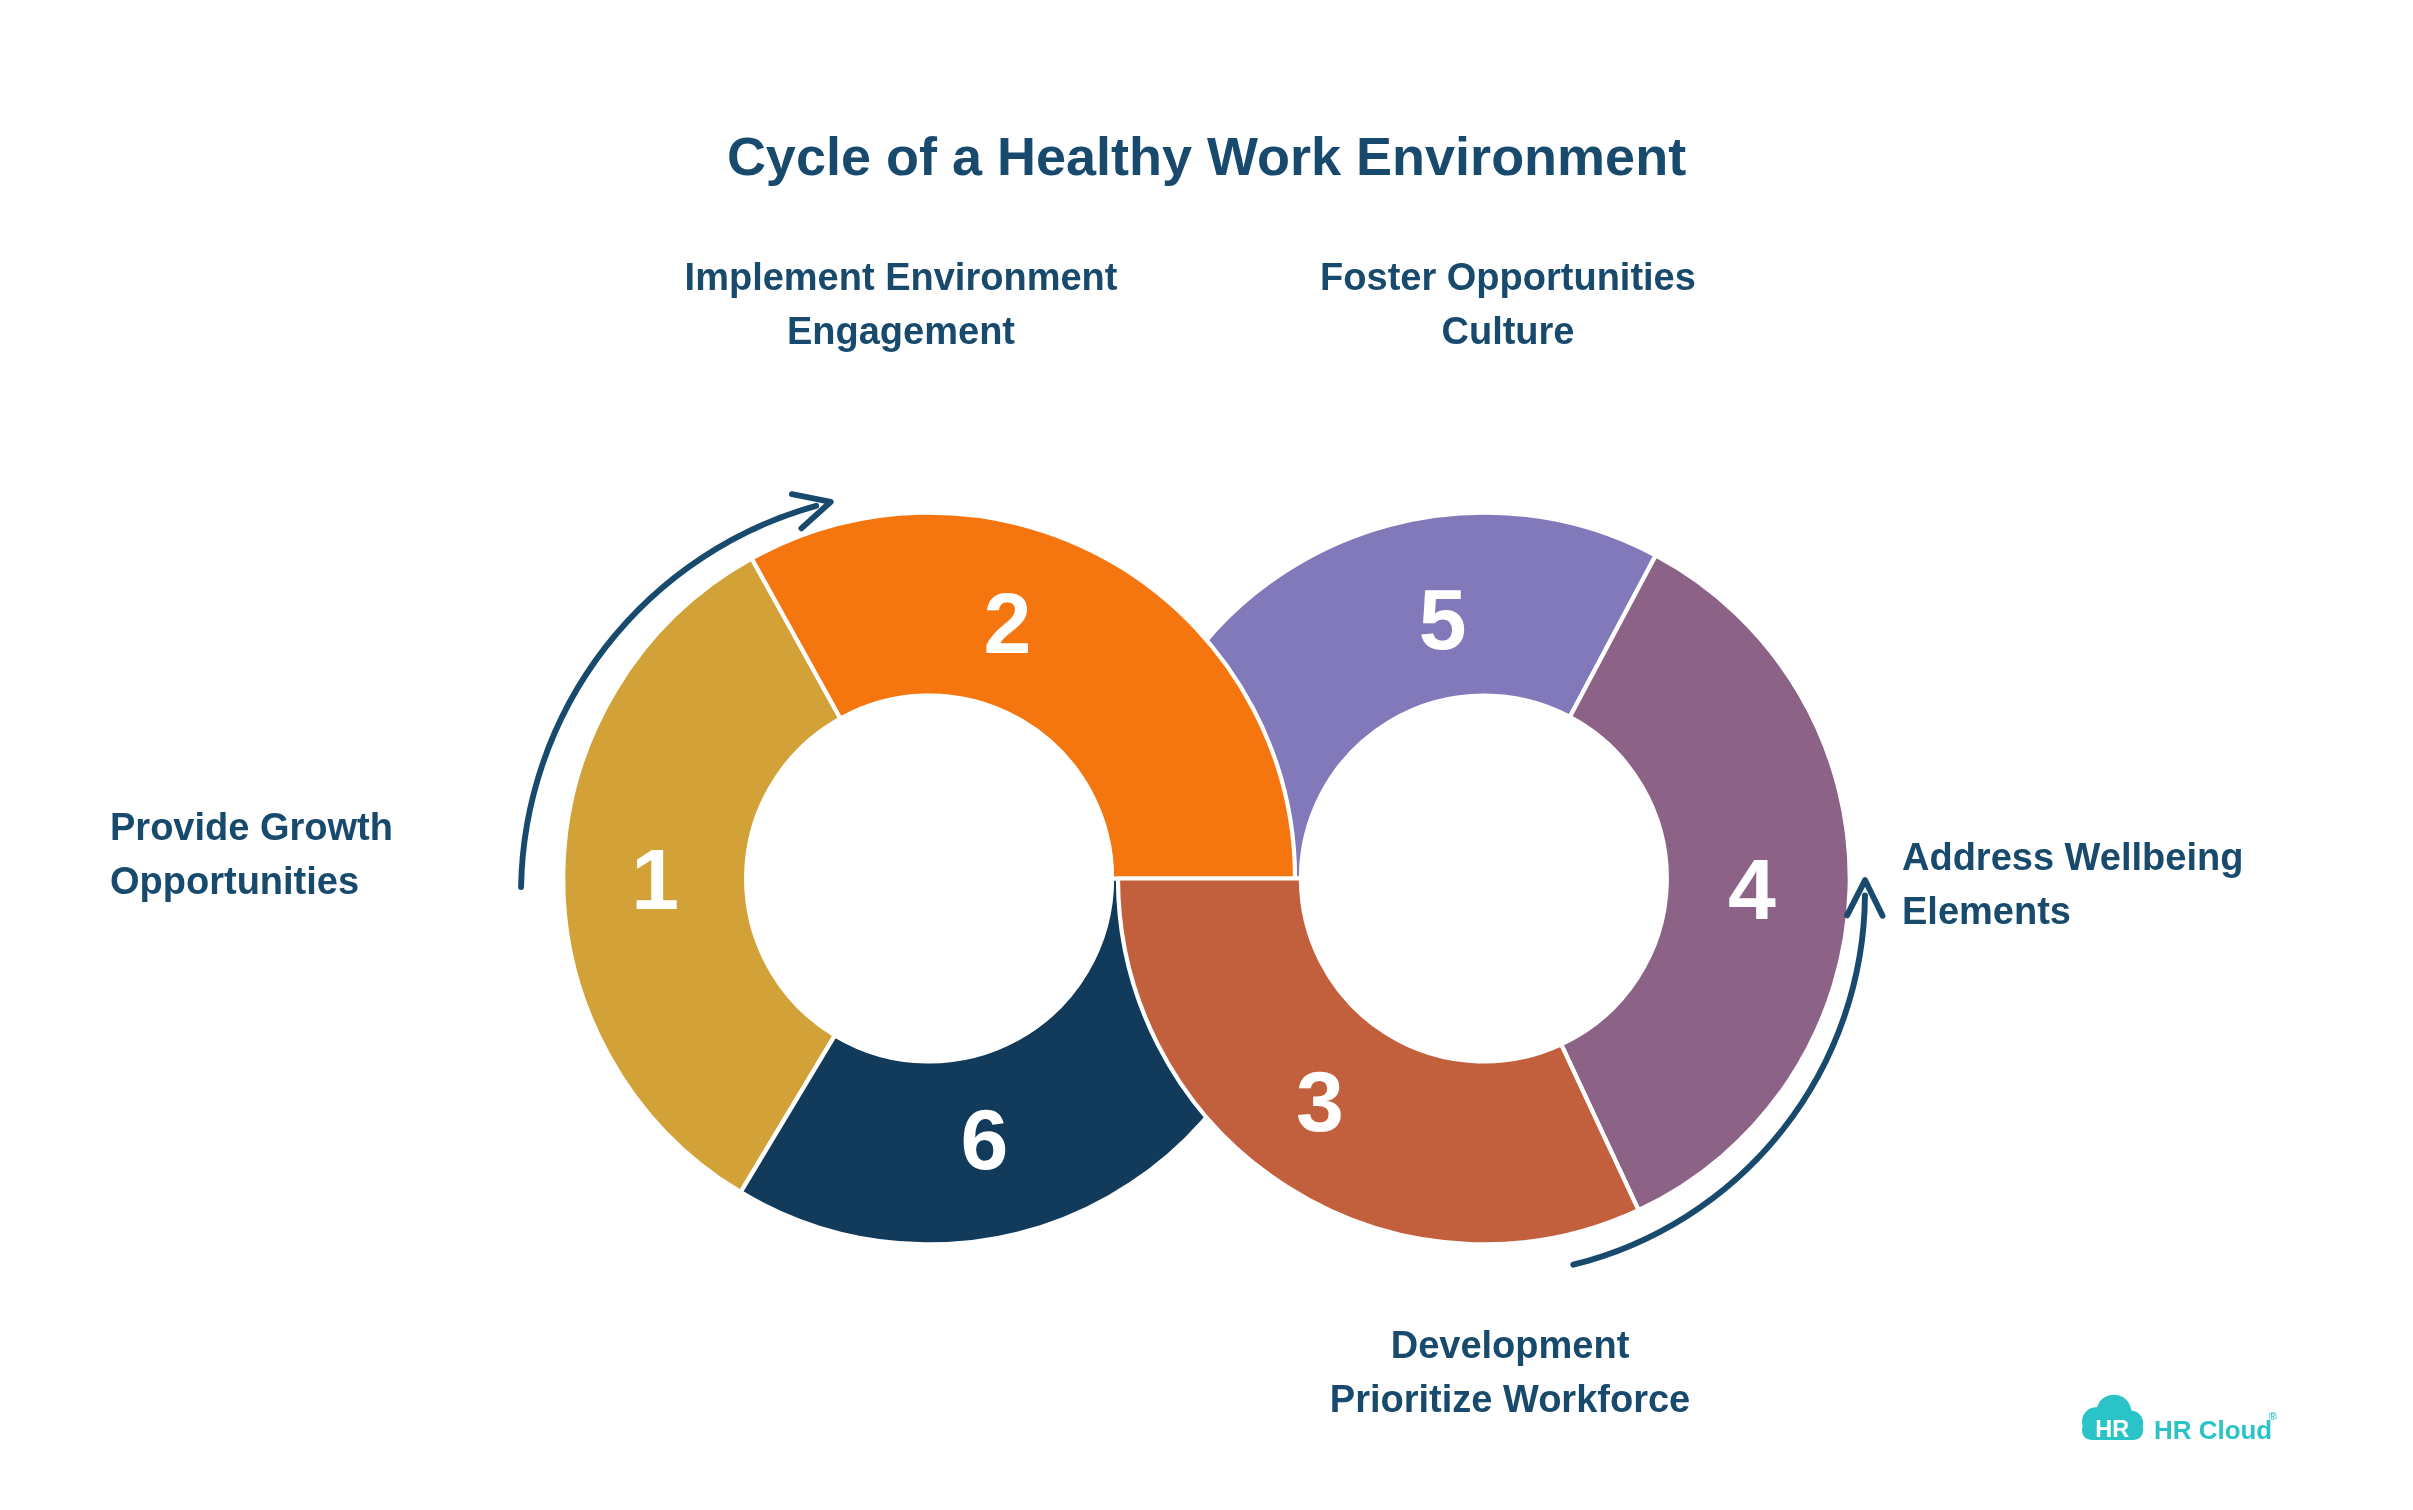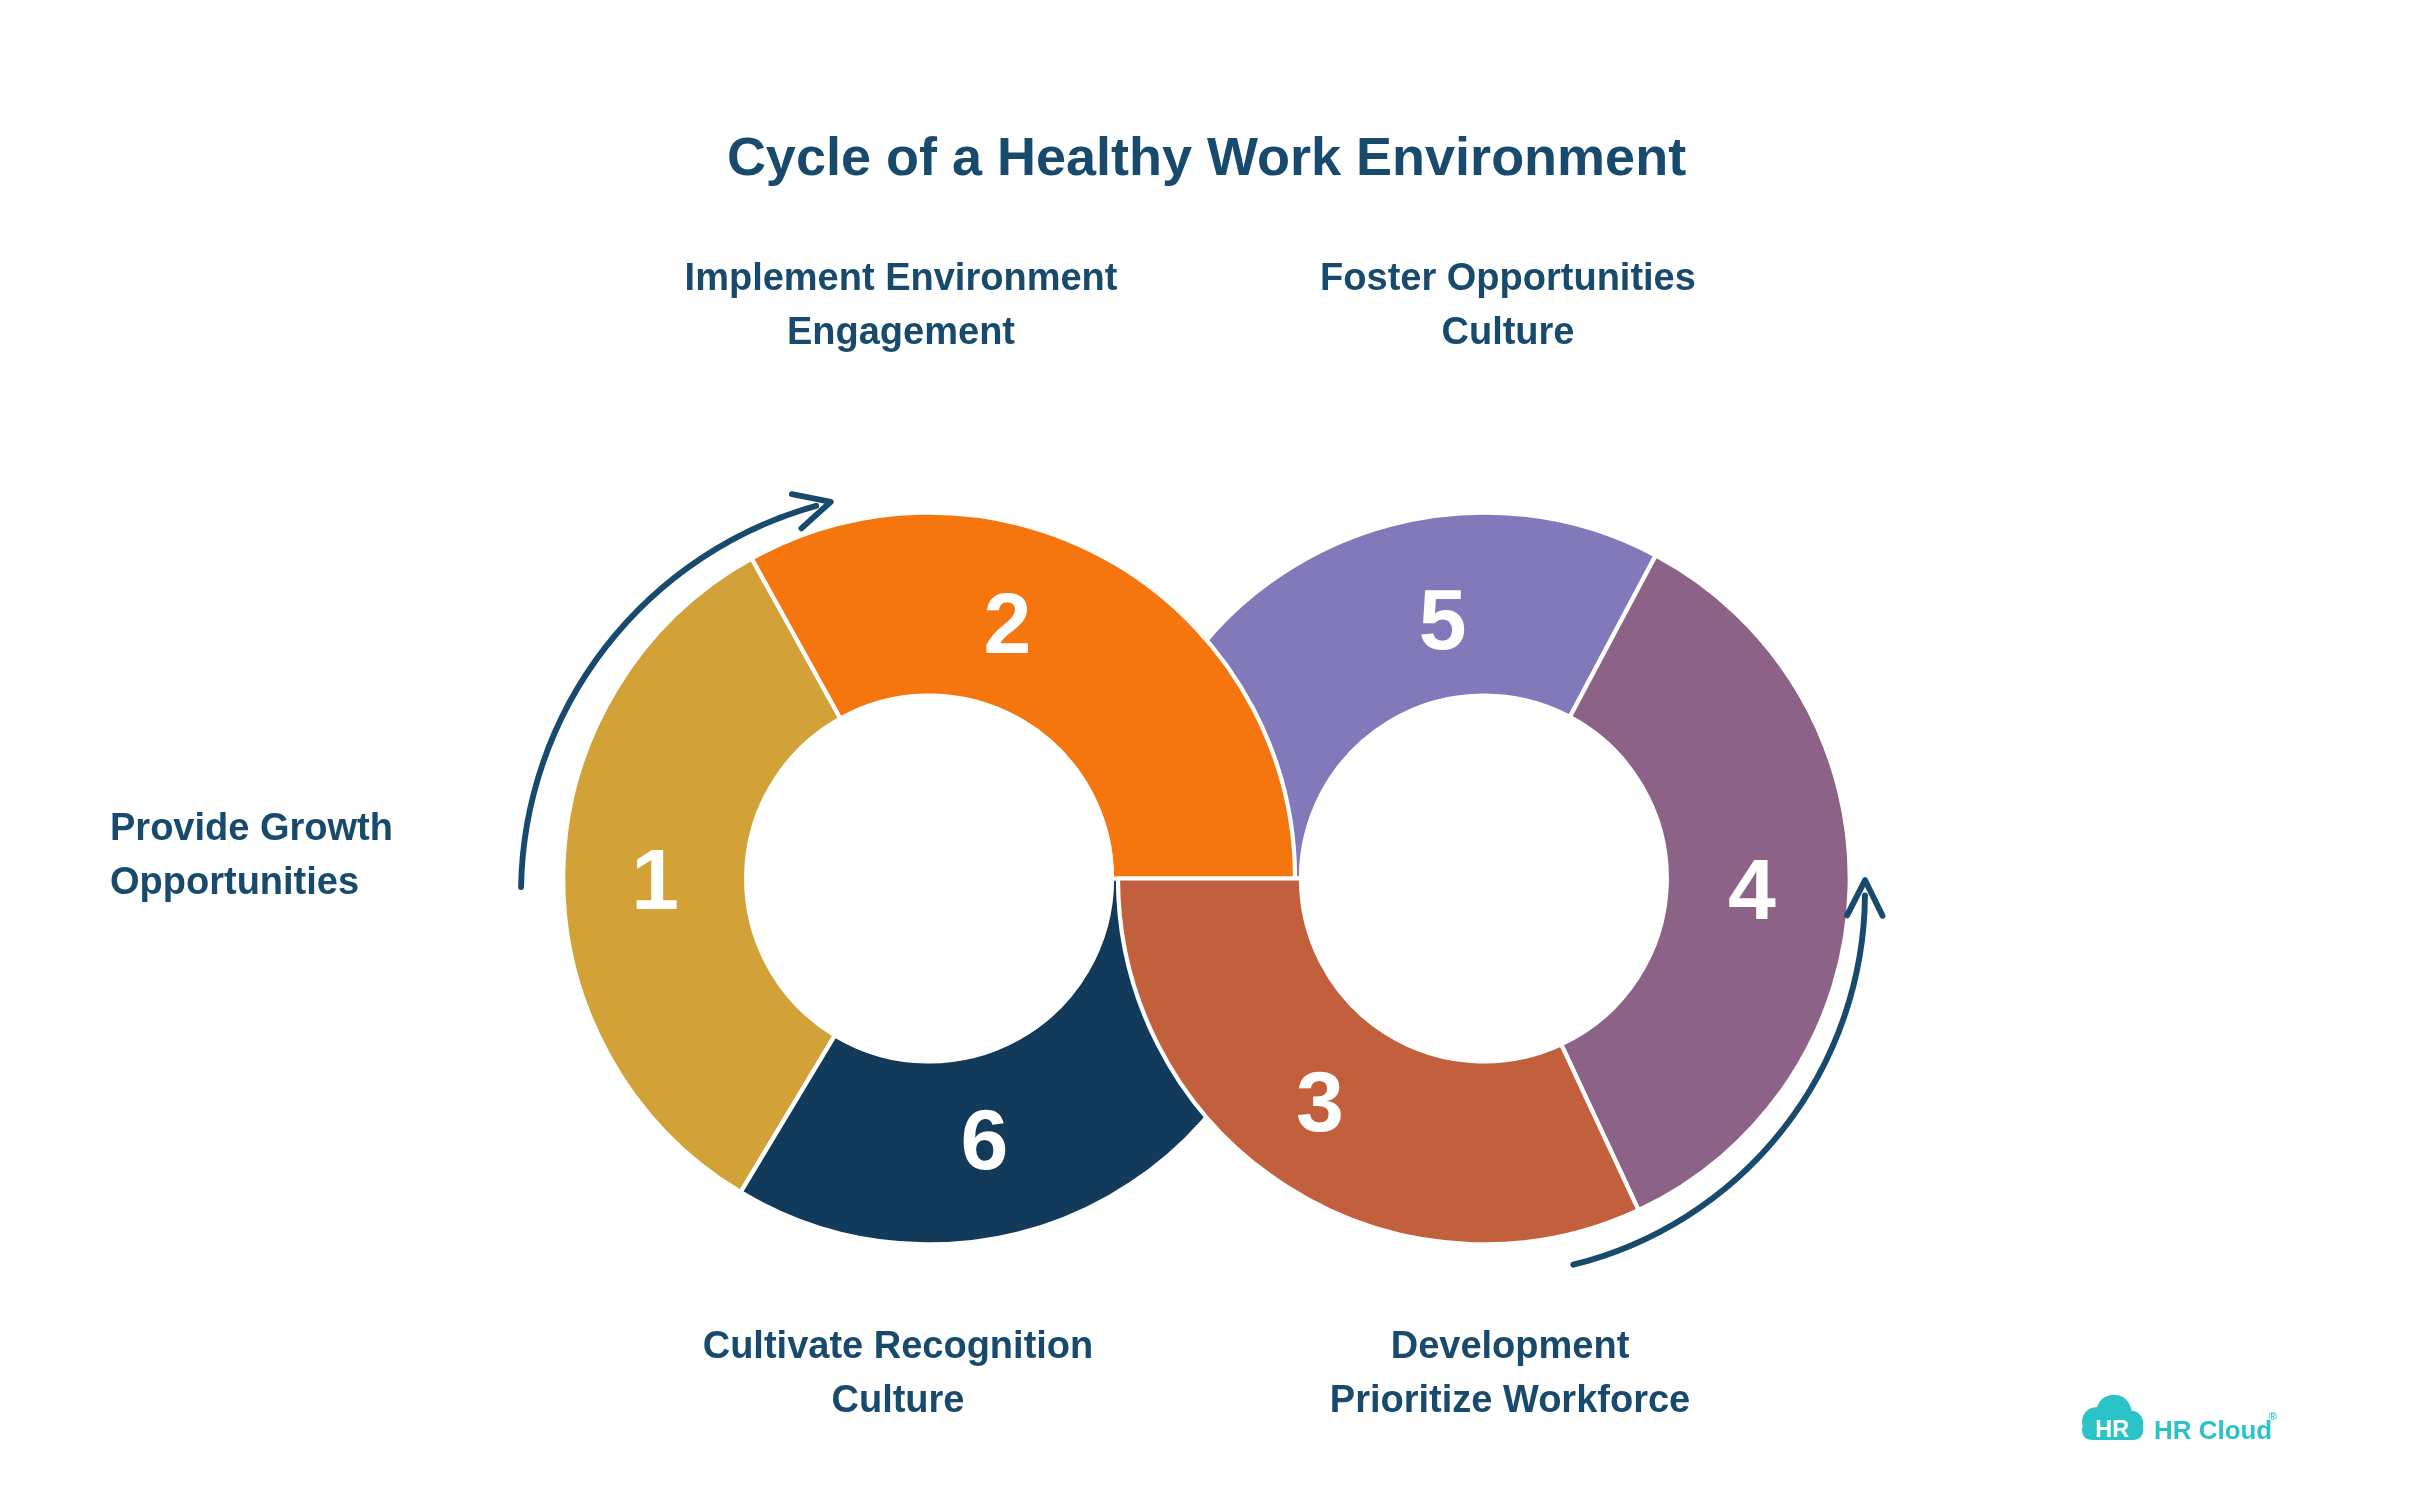--- a/index.html
+++ b/index.html
@@ -93,25 +93,25 @@
   <div class="lbl center lbl-foster">
     <span class="line">Foster Opportunities</span>
     <span class="line">Culture</span>
   </div>
 
   <div class="lbl right lbl-provide">
     <span class="line">Provide Growth</span>
     <span class="line">Opportunities</span>
   </div>
 
+  <div class="lbl left lbl-address">
+    <span class="line">Address Wellbeing</span>
+    <span class="line">Elements</span>
+  </div>
 
-  <div class="lbl center lbl-cultivate">
-    <span class="line">Cultivate Recognition</span>
-    <span class="line">Culture</span>
-  </div>
 
   <div class="lbl center lbl-prioritize">
     <span class="line">Development</span>
     <span class="line">Prioritize Workforce</span>
   </div>
 
   <svg class="logo" viewBox="0 0 260 80" xmlns="http://www.w3.org/2000/svg">
     <g>
       <circle cx="27" cy="40" r="17" fill="var(--logo-teal)"></circle>
       <circle cx="48" cy="29" r="21" fill="var(--logo-teal)"></circle>

